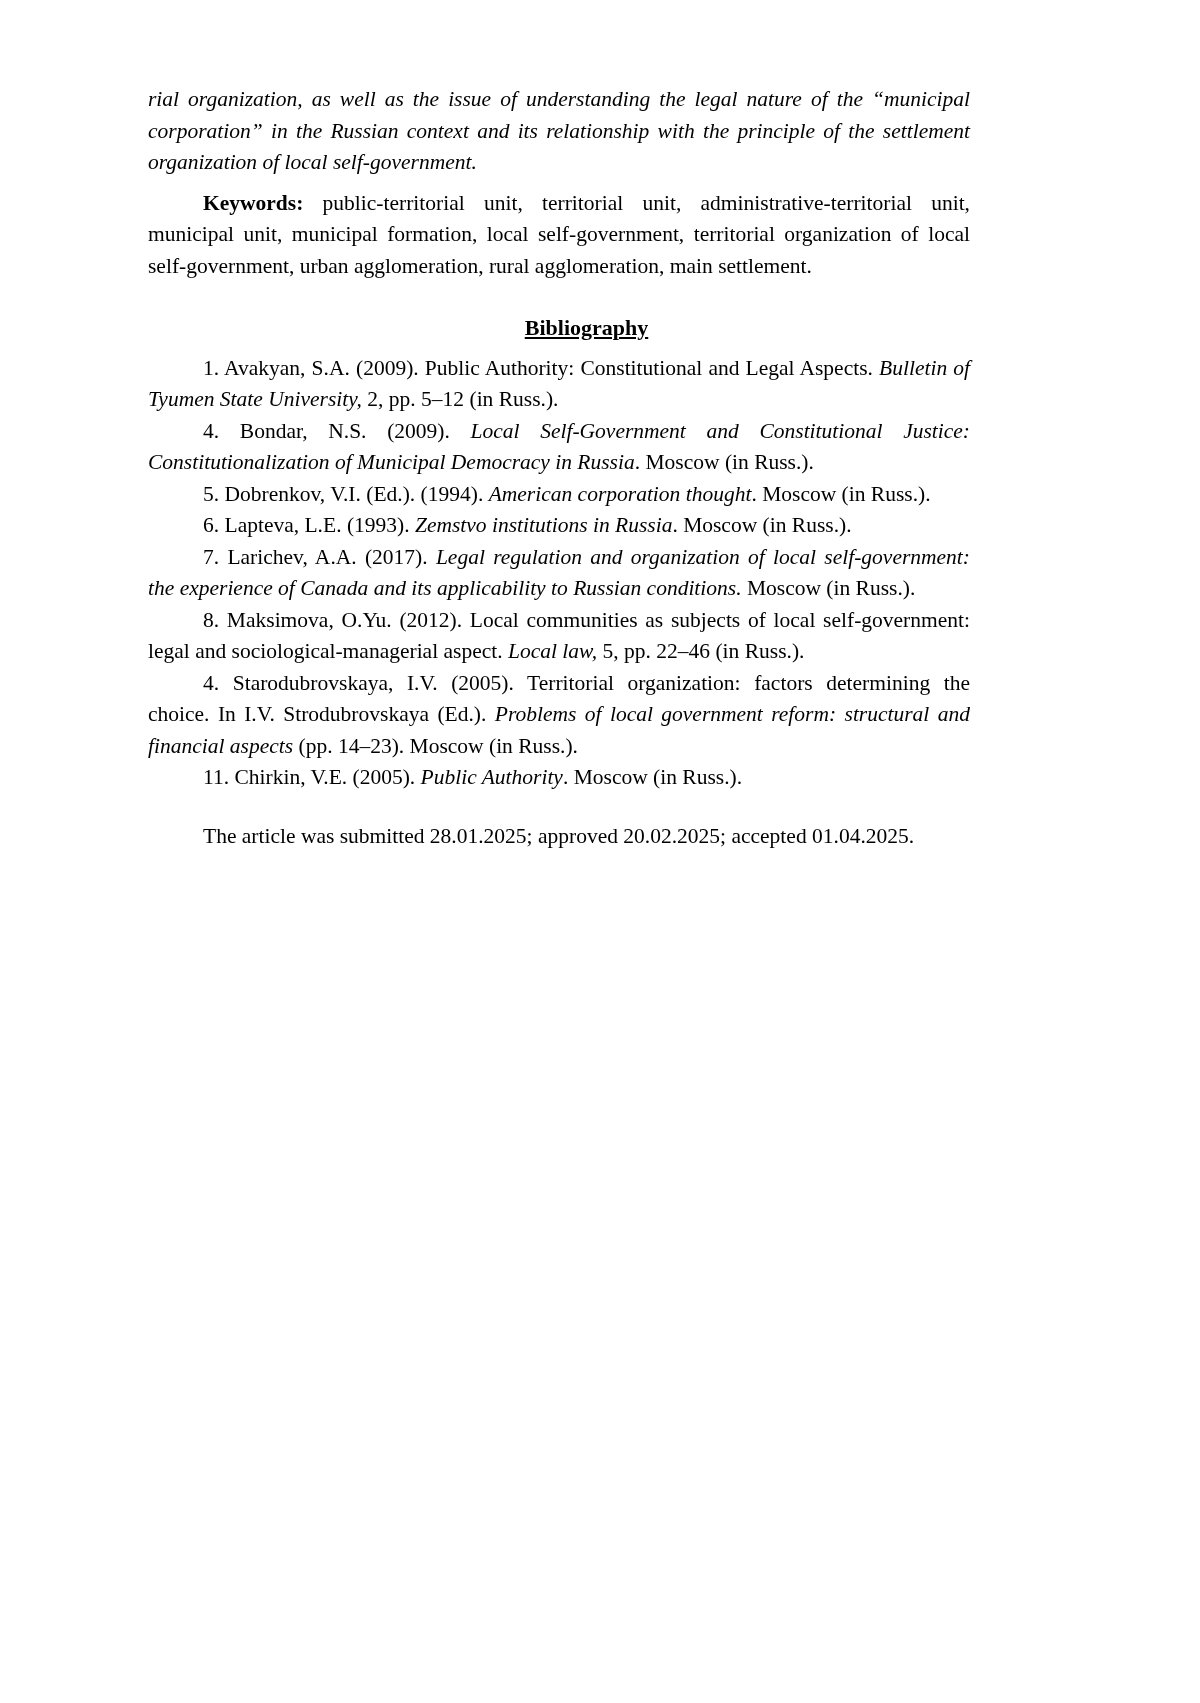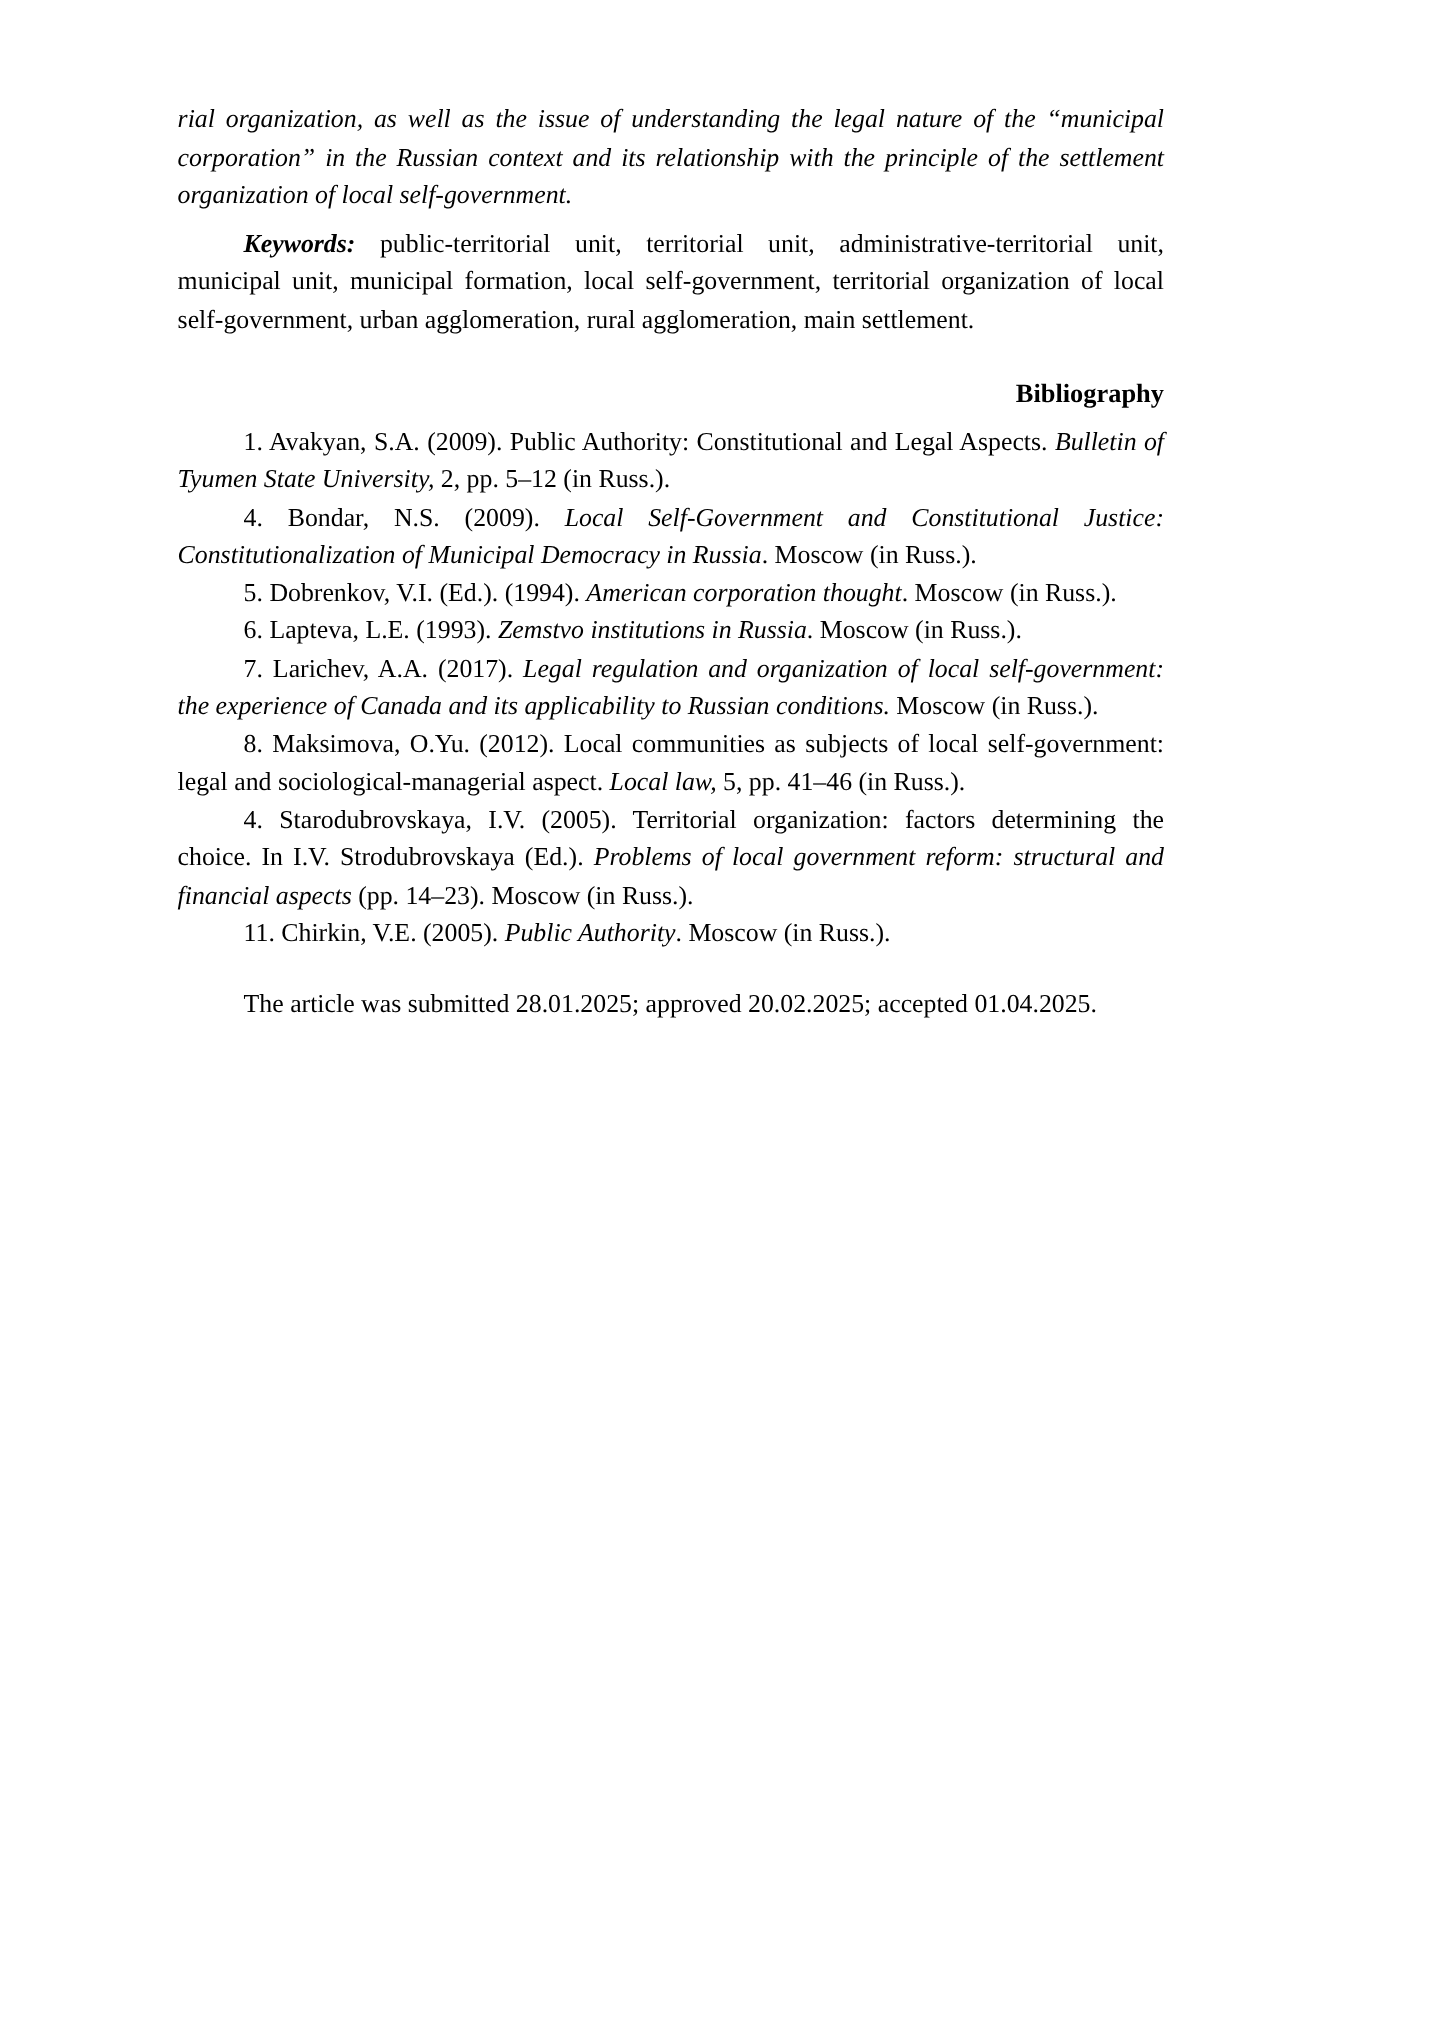--- a/index.html
+++ b/index.html
@@ -29,44 +29,45 @@
     text-align: justify;
   }
   p.paragraph.indent { text-indent: 55px; }
   p.reference { text-indent: 55px; }
   p.keywords-block { margin-top: 9px; }
   p.citation-block { margin-top: 9px; text-indent: 55px; }
   p.heading {
     margin-top: 30px;
     margin-bottom: 9px;
     text-indent: 55px;
-    text-align: right;
+    text-align: center;
     font-weight: bold;
     font-size: 22px;
+    text-decoration: underline;
   }
   p.final {
     margin-top: 27px;
     margin-left: 55px;
     text-align: justify;
   }
   .i  { font-style: italic; }
   .b  { font-weight: bold; }
-  .bi { font-weight: bold; font-style: italic; }
+  .bi { font-weight: bold; }
 </style>
 </head>
 <body>
 
 <div class="page">
   <div class="content">
       <p class="paragraph"><span class="i">rial organization, as well as the issue of understanding the legal nature of the “municipal corporation” in the Russian context and its relationship with the principle of the settlement organization of local self-government.</span></p>
       <p class="paragraph keywords-block indent"><span class="bi">Keywords: </span><span>public-territorial unit, territorial unit, administrative-territorial unit, municipal unit, municipal formation, local self-government, territorial organization of local self-government, urban agglomeration, rural agglomeration, main settlement.</span></p>
       <p class="heading"><span class="b">Bibliography</span></p>
       <p class="reference"><span>1. Avakyan, S.A. (2009). Public Authority: Constitutional and Legal Aspects. </span><span class="i">Bulletin of Tyumen State University,</span><span> 2, pp. 5–12 (in Russ.).</span></p>
       <p class="reference"><span>4. Bondar, N.S. (2009). </span><span class="i">Local Self-Government and Constitutional Justice: Constitutionalization of Municipal Democracy in Russia</span><span>. Moscow (in Russ.).</span></p>
       <p class="reference"><span>5. Dobrenkov, V.I. (Ed.). (1994). </span><span class="i">American corporation thought</span><span>. Moscow (in Russ.).</span></p>
       <p class="reference"><span>6. Lapteva, L.E. (1993). </span><span class="i">Zemstvo institutions in Russia</span><span>. Moscow (in Russ.).</span></p>
       <p class="reference"><span>7. Larichev, A.A. (2017). </span><span class="i">Legal regulation and organization of local self-government: the experience of Canada and its applicability to Russian conditions.</span><span> Moscow (in Russ.).</span></p>
-      <p class="reference"><span>8. Maksimova, O.Yu. (2012). Local communities as subjects of local self-government: legal and sociological-managerial aspect. </span><span class="i">Local law,</span><span> 5, pp. 41–46 (in Russ.).</span></p>
+      <p class="reference"><span>8. Maksimova, O.Yu. (2012). Local communities as subjects of local self-government: legal and sociological-managerial aspect. </span><span class="i">Local law,</span><span> 5, pp. 22–46 (in Russ.).</span></p>
       <p class="reference"><span>4. Starodubrovskaya, I.V. (2005). Territorial organization: factors determining the choice. In I.V. Strodubrovskaya (Ed.). </span><span class="i">Problems of local government reform: structural and financial aspects</span><span> (pp. 14–23). Moscow (in Russ.).</span></p>
       <p class="reference"><span>11. Chirkin, V.E. (2005). </span><span class="i">Public Authority</span><span>. Moscow (in Russ.).</span></p>
       <p class="final"><span>The article was submitted 28.01.2025; approved 20.02.2025; accepted 01.04.2025.</span></p>
     </div>
 </div>
 
 </body></html>

